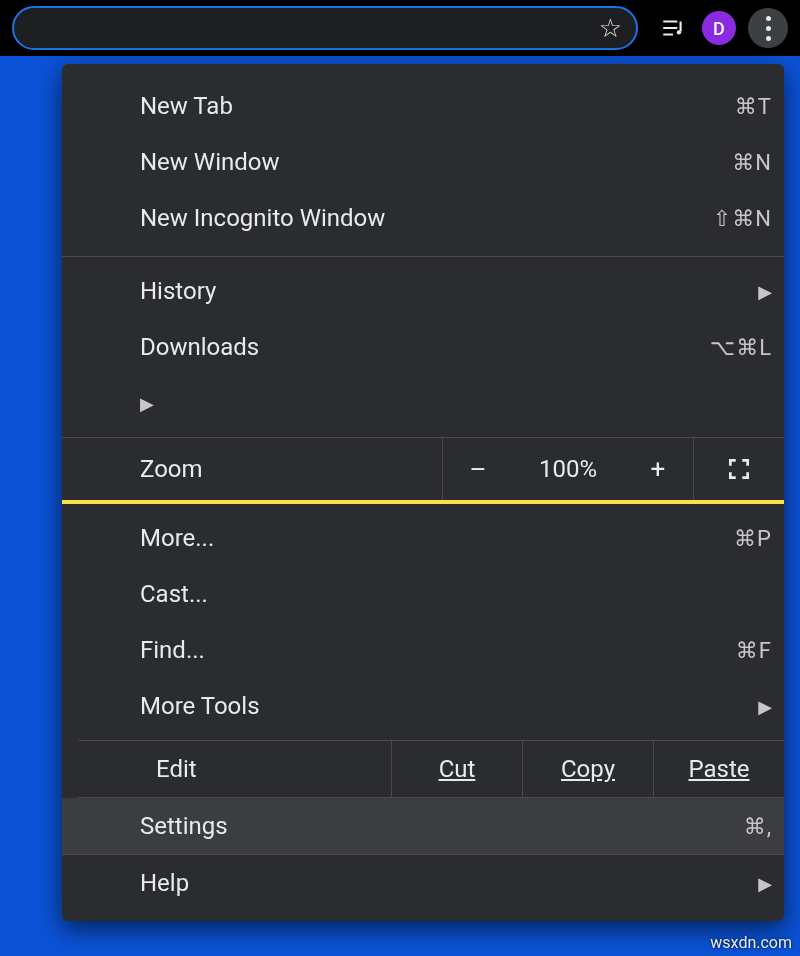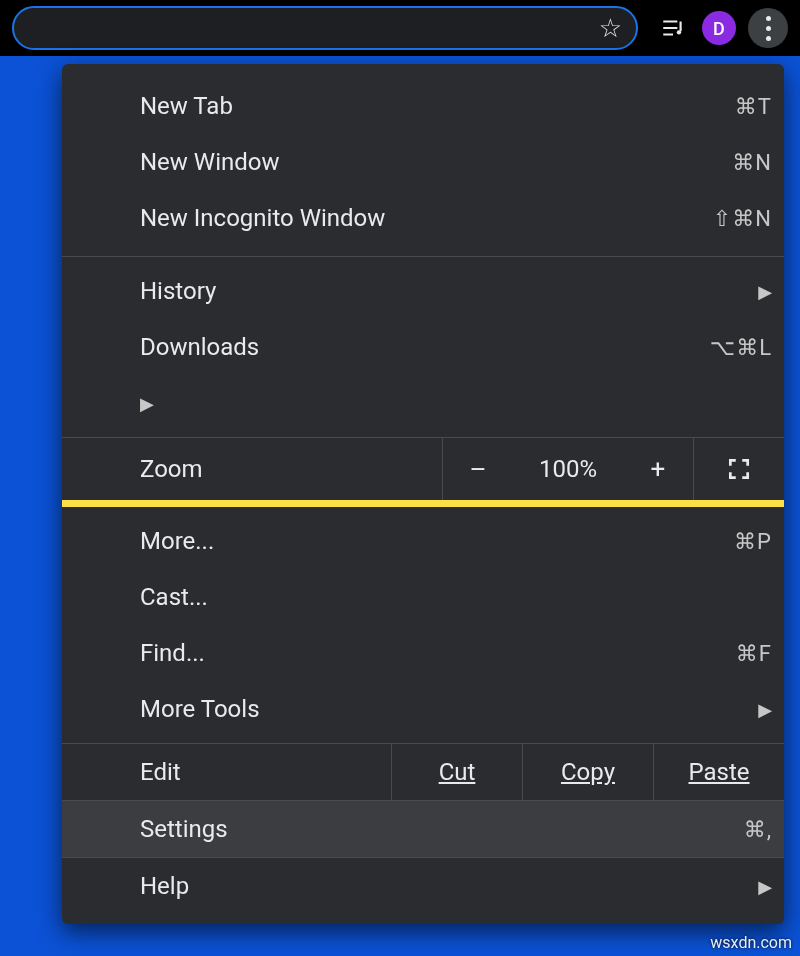--- a/index.html
+++ b/index.html
@@ -9,26 +9,26 @@
   .music{width:34px;height:34px;display:flex;align-items:center;justify-content:center;color:#e8eaed;margin:0 6px;}
   .avatar{width:34px;height:34px;border-radius:50%;background:#8a2be2;color:#fff;display:flex;align-items:center;justify-content:center;font-size:18px;font-weight:500;margin:0 6px;}
   .kebab{width:40px;height:40px;border-radius:50%;background:#3d4043;display:flex;flex-direction:column;align-items:center;justify-content:center;margin-left:6px;gap:5px;}
   .kebab span{width:5px;height:5px;border-radius:50%;background:#e8eaed;}
   .menu{position:absolute;top:64px;left:62px;right:16px;background:#2b2c2f;border-radius:6px;box-shadow:0 8px 24px rgba(0,0,0,.6);color:#e8eaed;font-size:24px;overflow:hidden;}
   .row{display:flex;align-items:center;padding:0 12px 0 78px;height:56px;justify-content:space-between;}
   .row.hover{background:#3c3d40;}
   .sep{height:1px;background:#4a4a4d;}
   .sc{color:#c7c7c7;font-size:22px;letter-spacing:1px;}
   .arrow{color:#c7c7c7;font-size:18px;}
-  .zoomrow{display:flex;align-items:stretch;height:62px;border-top:1px solid #4a4a4d;border-bottom:7px solid #fde047;}
+  .zoomrow{display:flex;align-items:stretch;height:62px;border-top:1px solid #4a4a4d;border-bottom:4px solid #fde047;}
   .zlabel{flex:1;display:flex;align-items:center;padding-left:78px;}
   .zbtn{width:70px;display:flex;align-items:center;justify-content:center;border-left:1px solid #4a4a4d;font-size:26px;}
   .zval{width:110px;display:flex;align-items:center;justify-content:center;font-size:24px;}
   .zfull{width:90px;display:flex;align-items:center;justify-content:center;border-left:1px solid #4a4a4d;}
-  .editrow{display:flex;align-items:stretch;height:56px;border-top:1px solid #4a4a4d;border-bottom:1px solid #4a4a4d;}
+  .editrow{display:flex;align-items:stretch;height:56px;border-top:1px solid #4a4a4d;border-bottom:1px solid #4a4a4d;margin-left:16px;}
   .elabel{flex:1;display:flex;align-items:center;padding-left:78px;}
   .ebtn{width:130px;display:flex;align-items:center;justify-content:center;border-left:1px solid #4a4a4d;text-decoration:underline;}
   .watermark{position:absolute;bottom:4px;right:8px;color:#fff;font-size:16px;text-shadow:0 0 3px #000;opacity:.9;}
   svg{display:block;}
 </style>
 </head>
 <body>
 
 <div class="topbar">
   <div class="addr">

